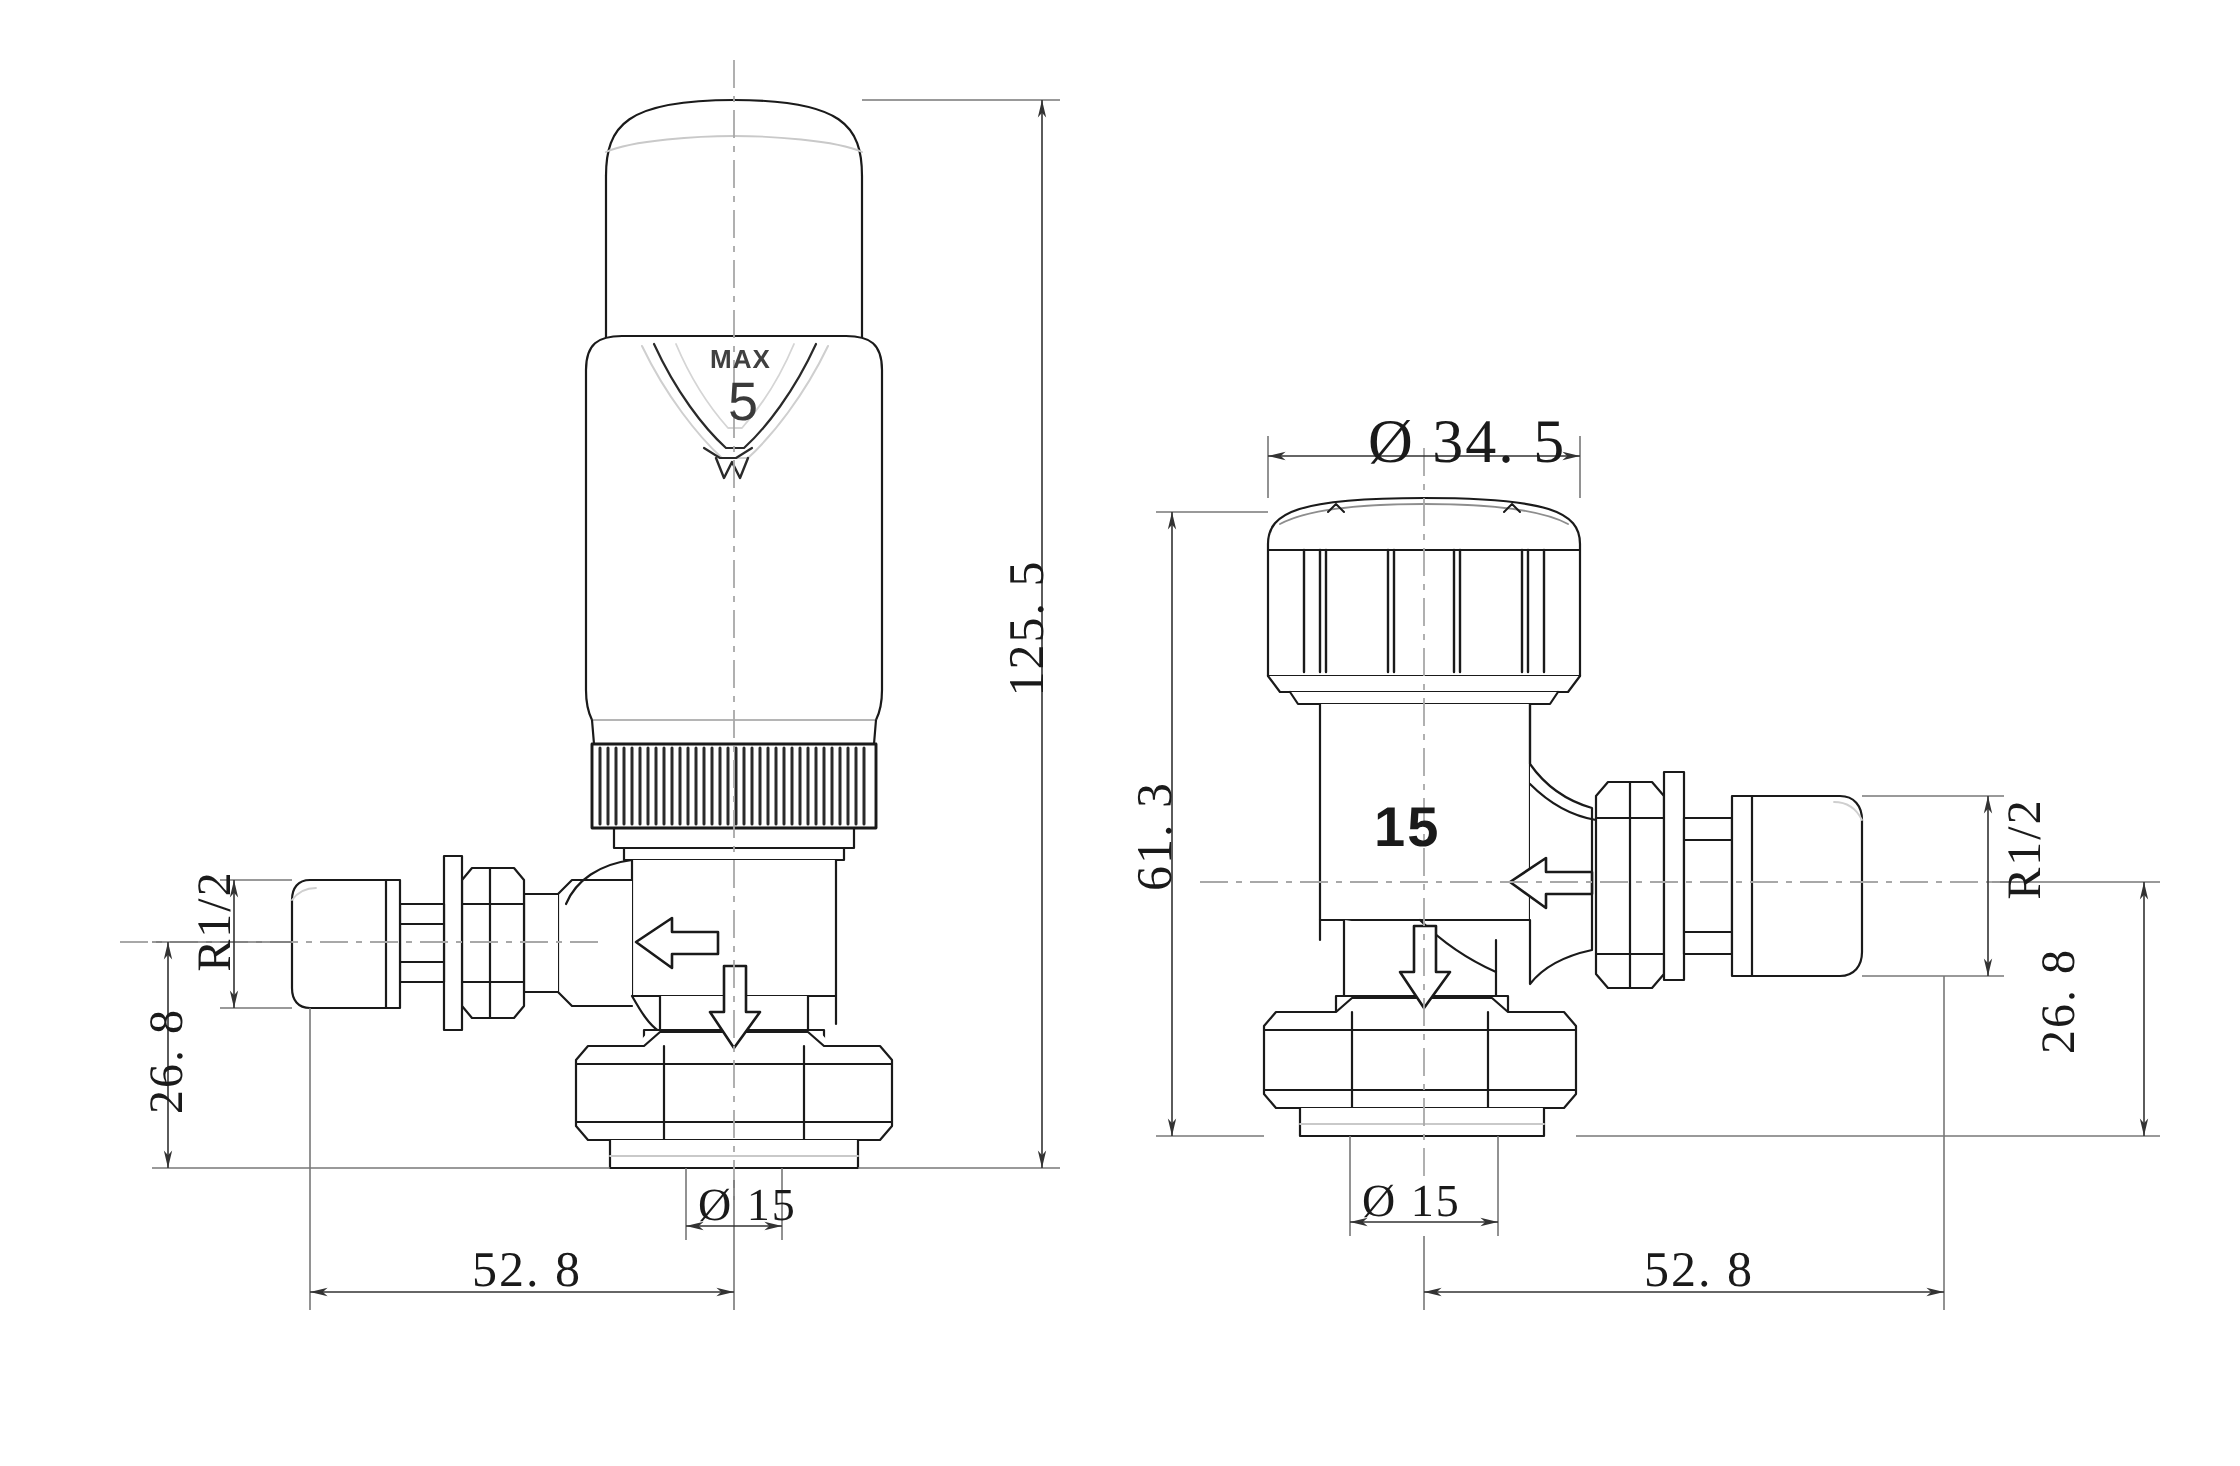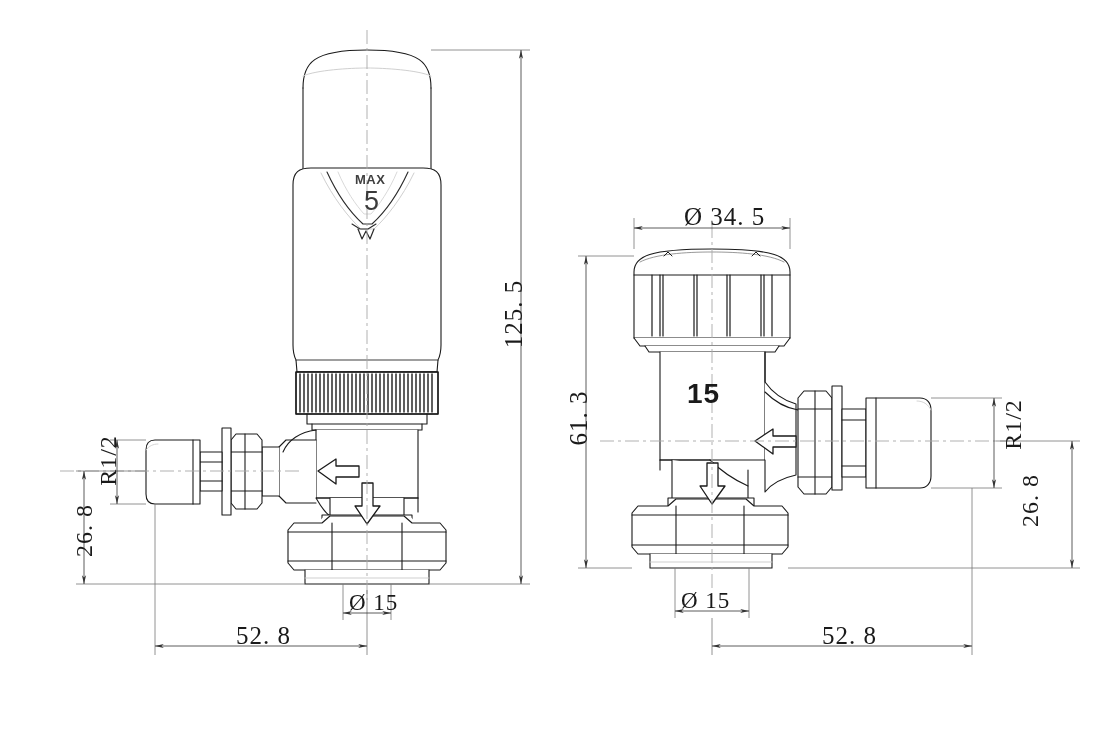--- a/index.html
+++ b/index.html
@@ -12,23 +12,23 @@
     color:#1a1a1a;
     white-space:nowrap;
     letter-spacing:1px;
     user-select:none;
   }
   .t-125{left:480px;top:300px;font-size:25px;transform:rotate(-90deg);}
   .t-268L{left:58px;top:517px;font-size:24px;transform:rotate(-90deg);}
   .t-r12L{left:83px;top:447px;font-size:24px;transform:rotate(-90deg);}
   .t-528L{left:236px;top:622px;font-size:25px;}
   .t-d15L{left:349px;top:590px;font-size:23px;}
-  .t-345{left:684px;top:203px;font-size:25px;}
+  .t-345{left:684px;top:203px;font-size:31px;}
   .t-613{left:551px;top:404px;font-size:25px;transform:rotate(-90deg);}
-  .t-15R{left:687px;top:378px;font-size:28px;font-weight:bold;font-family:"Liberation Sans",sans-serif;}
+  .t-15R{left:687px;top:398px;font-size:28px;font-weight:bold;font-family:"Liberation Sans",sans-serif;}
   .t-r12R{left:988px;top:411px;font-size:24px;transform:rotate(-90deg);}
   .t-268R{left:1004px;top:487px;font-size:24px;transform:rotate(-90deg);}
   .t-d15R{left:681px;top:588px;font-size:23px;}
   .t-528R{left:822px;top:622px;font-size:25px;}
   .t-max{left:355px;top:172px;font-size:13px;font-weight:bold;font-family:"Liberation Sans",sans-serif;letter-spacing:0.5px;color:#404040;}
   .t-num5{left:364px;top:186px;font-size:27px;font-family:"Liberation Sans",sans-serif;color:#3a3a3a;}
 </style>
 </head>
 <body>
 

